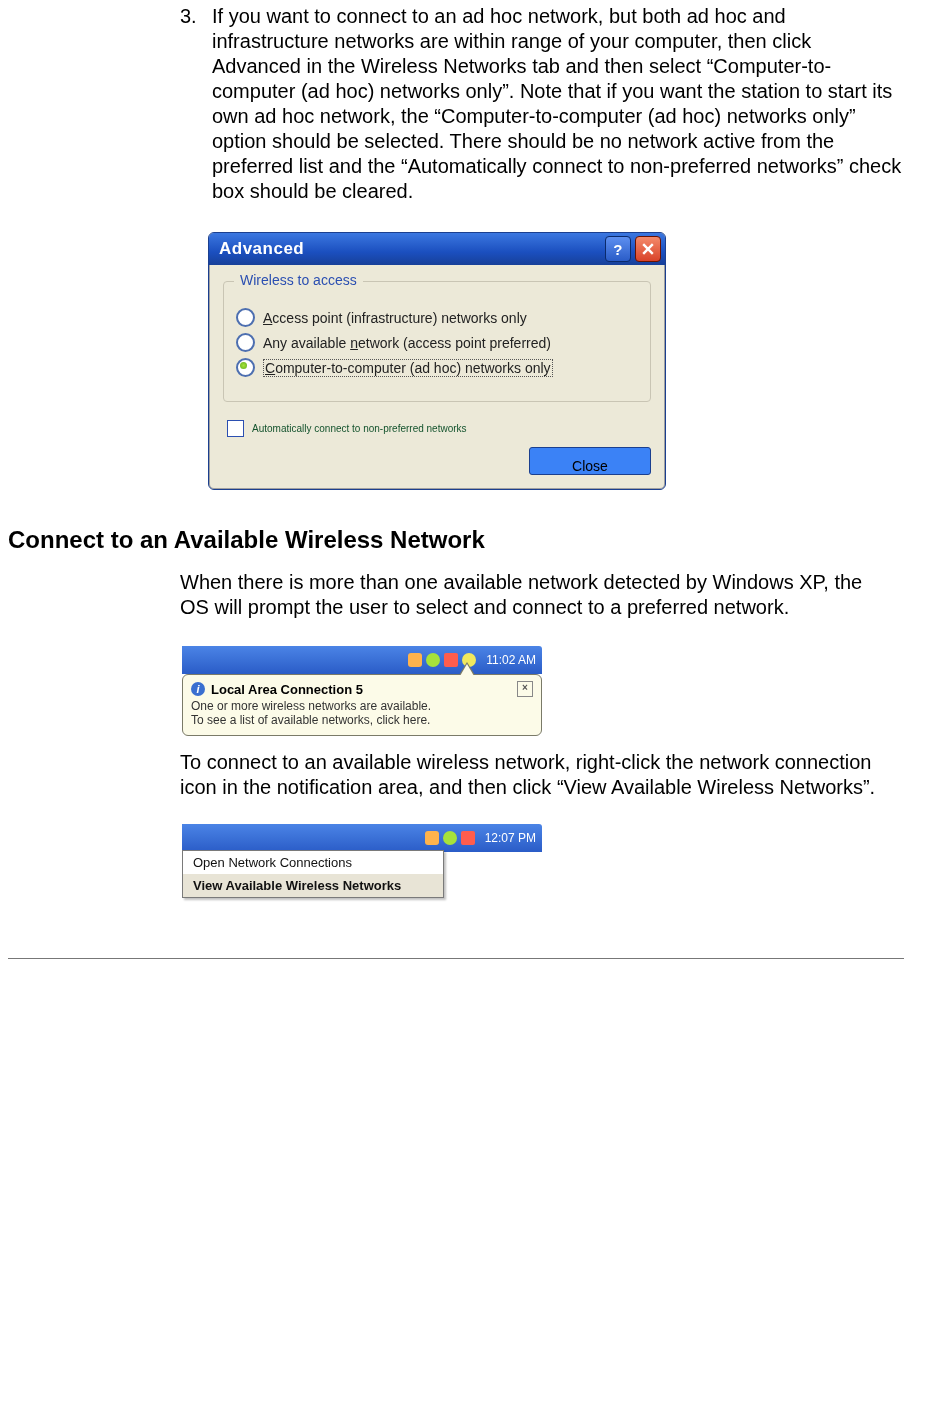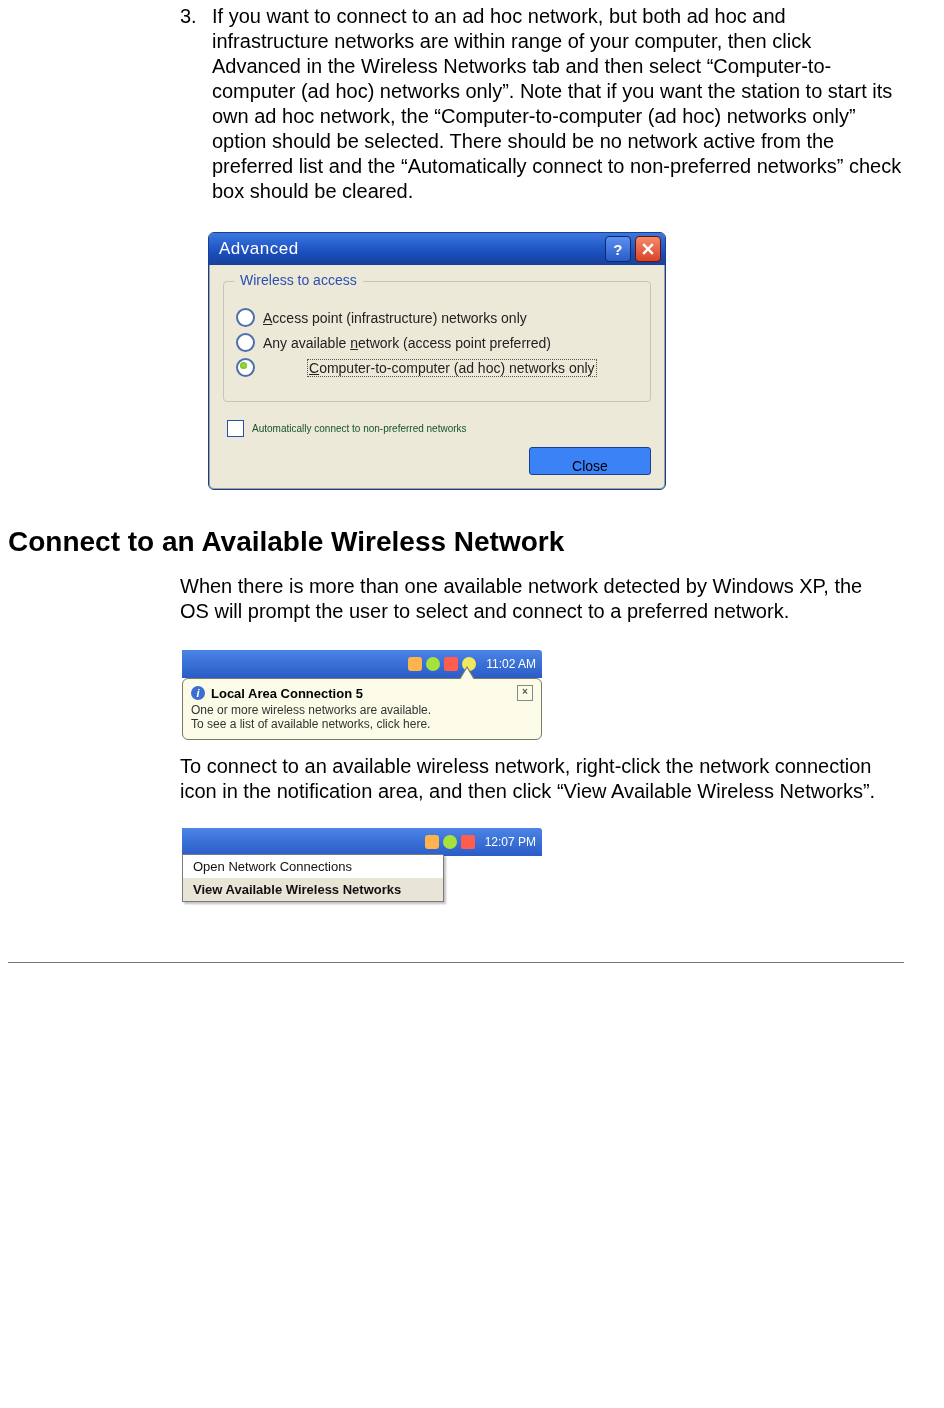--- a/index.html
+++ b/index.html
@@ -25,21 +25,21 @@
   }
   .numbered .txt {
     flex: 1;
   }
   .body-para {
     margin: 14px 56px 0 180px;
     font-size: 20px;
     line-height: 1.25;
   }
   h2.section {
-    font-size: 28px;
+    font-size: 24px;
     font-weight: bold;
     margin: 36px 12px 16px 8px;
   }
 
   
   .dialog-wrap {
     margin: 28px 0 20px 208px;
     width: 458px;
   }
   .xp-dialog {
@@ -50,21 +50,21 @@
     font-family: Tahoma, Arial, sans-serif;
   }
   .xp-title {
     height: 32px;
     background: linear-gradient(#3b77e0, #1b4fbf 60%, #174099);
     border-radius: 5px 5px 0 0;
     display: flex;
     align-items: center;
     padding: 0 4px 0 10px;
     color: #fff;
-    font-weight: normal;
+    font-weight: bold;
     font-size: 17px;
     letter-spacing: .5px;
   }
   .xp-title .spacer { flex: 1; }
   .xp-title .tbtn {
     width: 24px; height: 24px;
     margin-left: 4px;
     border-radius: 4px;
     display: flex; align-items: center; justify-content: center;
     font-weight: bold;
@@ -112,21 +112,20 @@
     content: "";
     position: absolute;
     top: 2px; left: 2px;
     width: 7px; height: 7px;
     border-radius: 50%;
     background: radial-gradient(#a6e23a, #5fae1a);
   }
   .radio-row.selected .rlabel {
     border: 1px dotted #555;
     padding: 0 1px;
-    margin-left: 44px;
   }
   .rlabel .u { text-decoration: underline; }
 
   .check-row {
     margin: 18px 0 8px 4px;
     display: flex;
     align-items: center;
     gap: 8px;
     font-size: 10px;
     color: #14532d;

